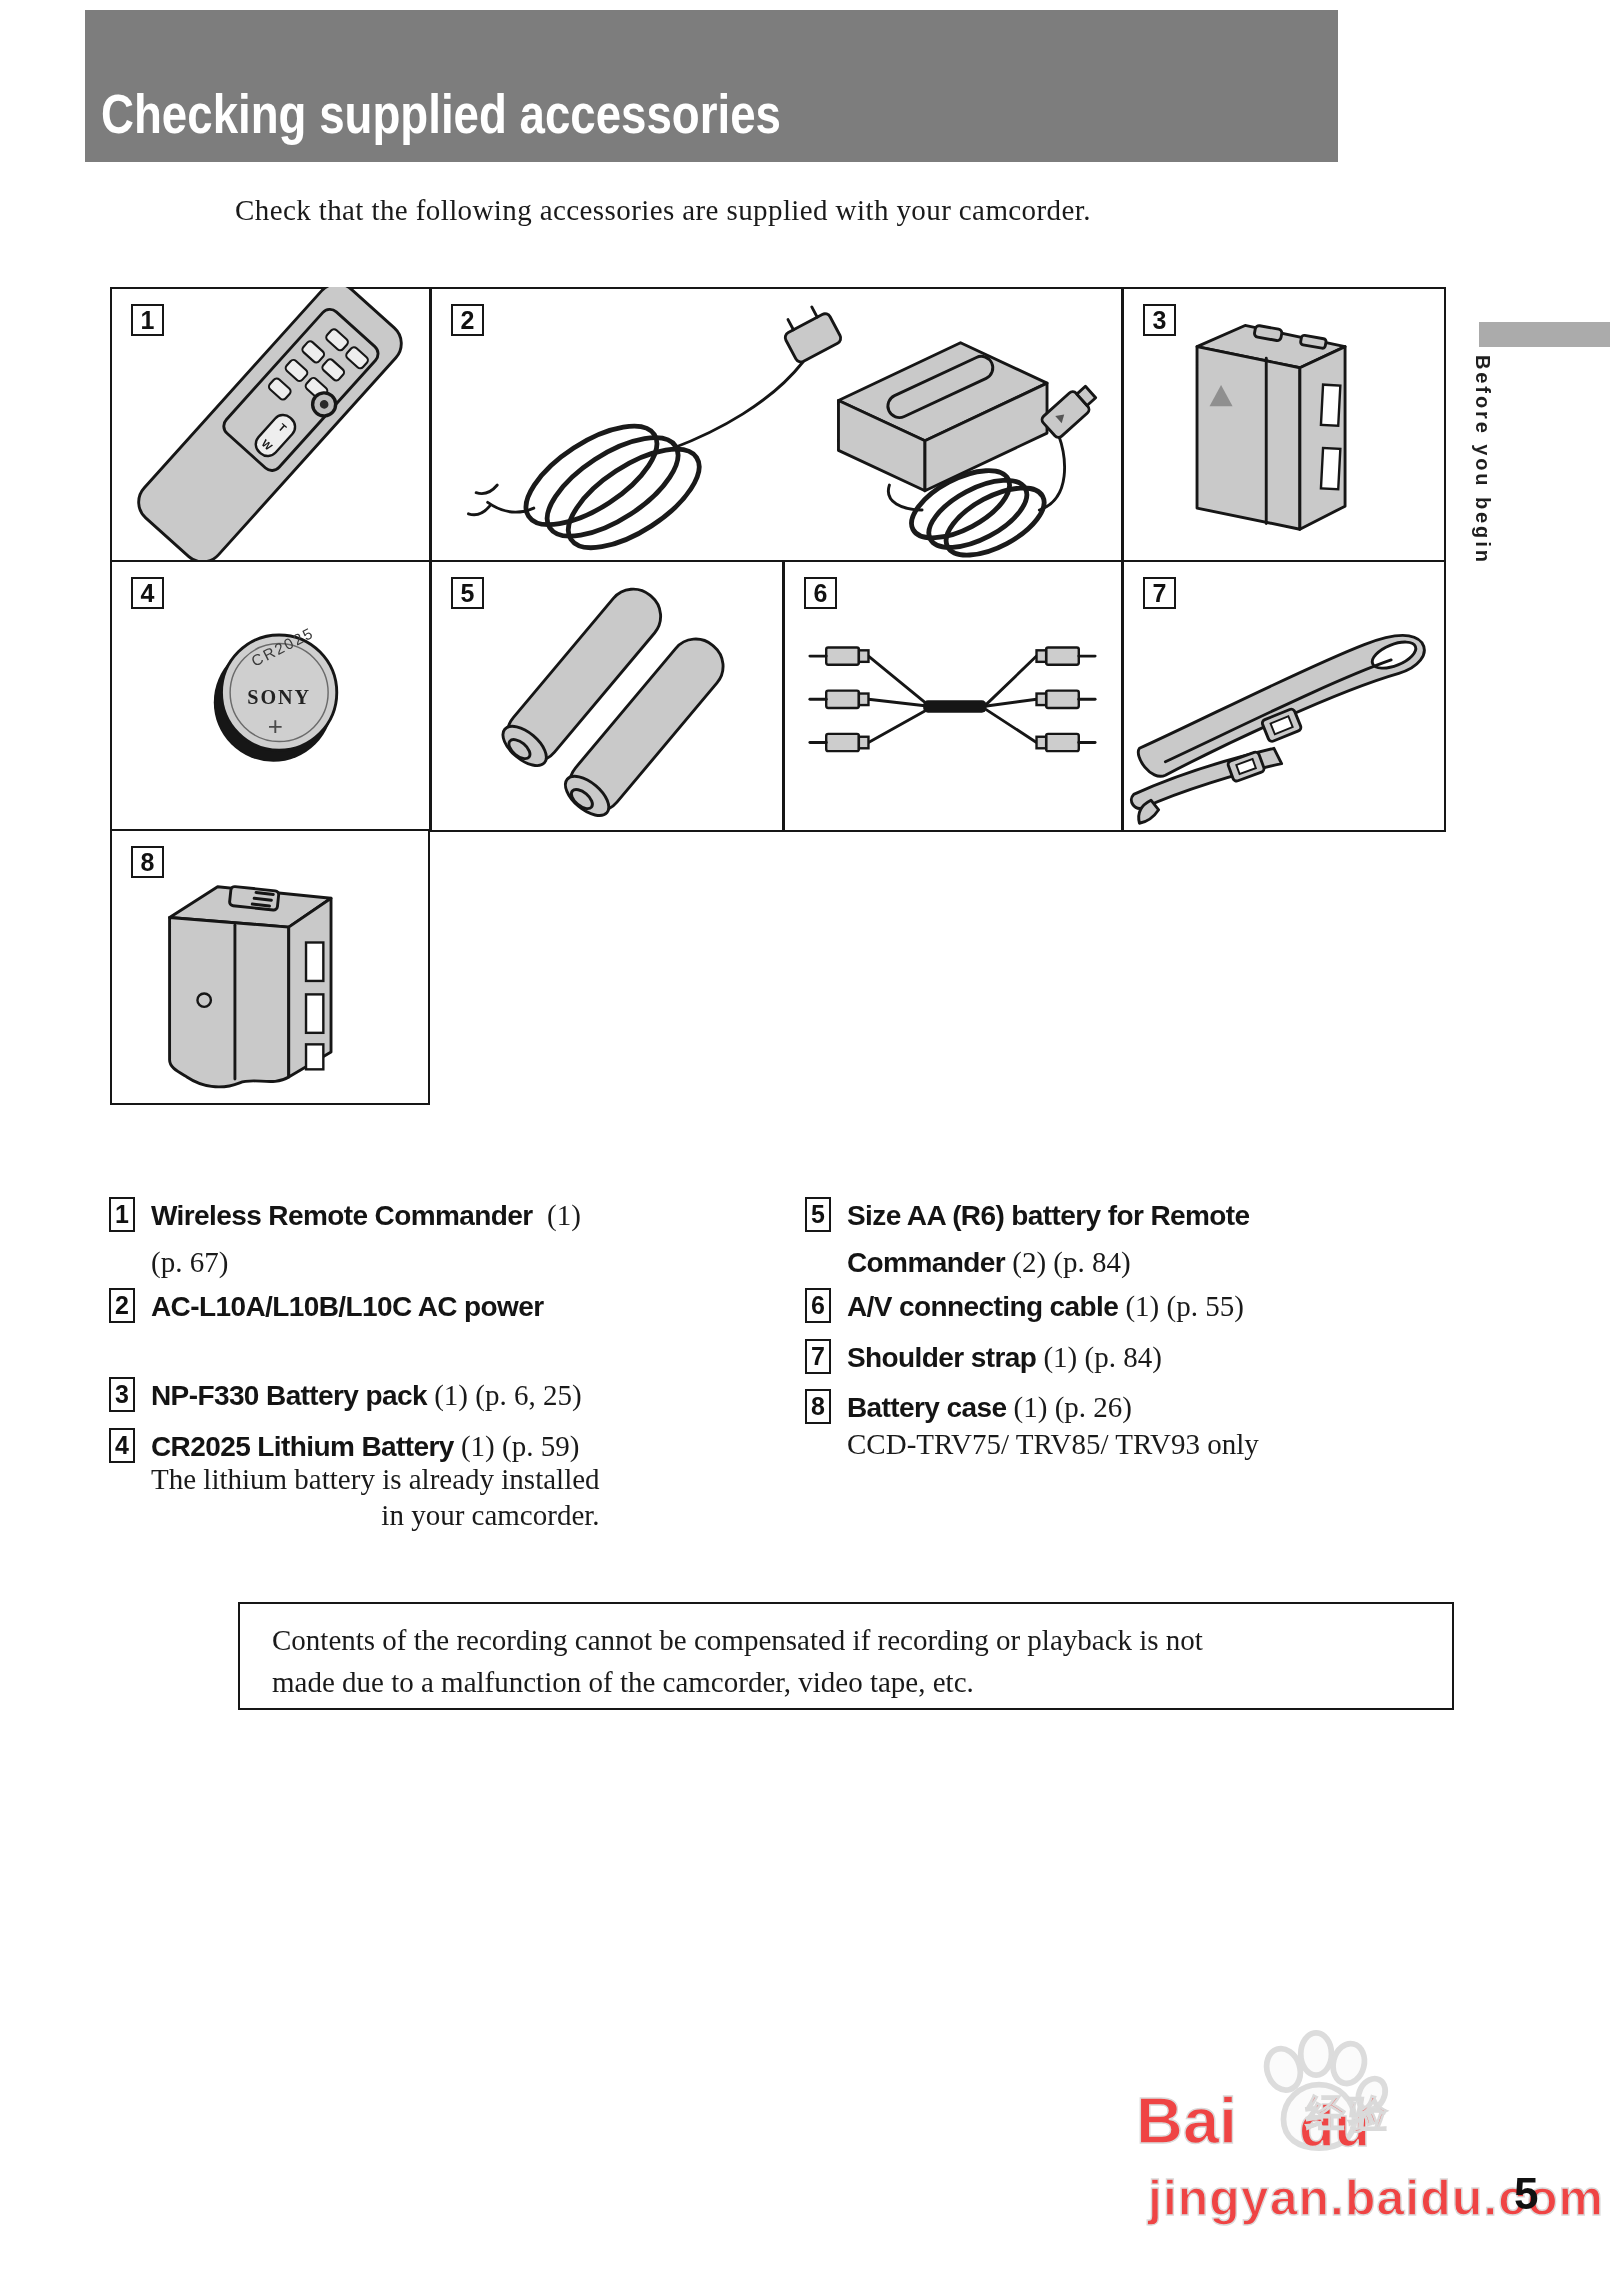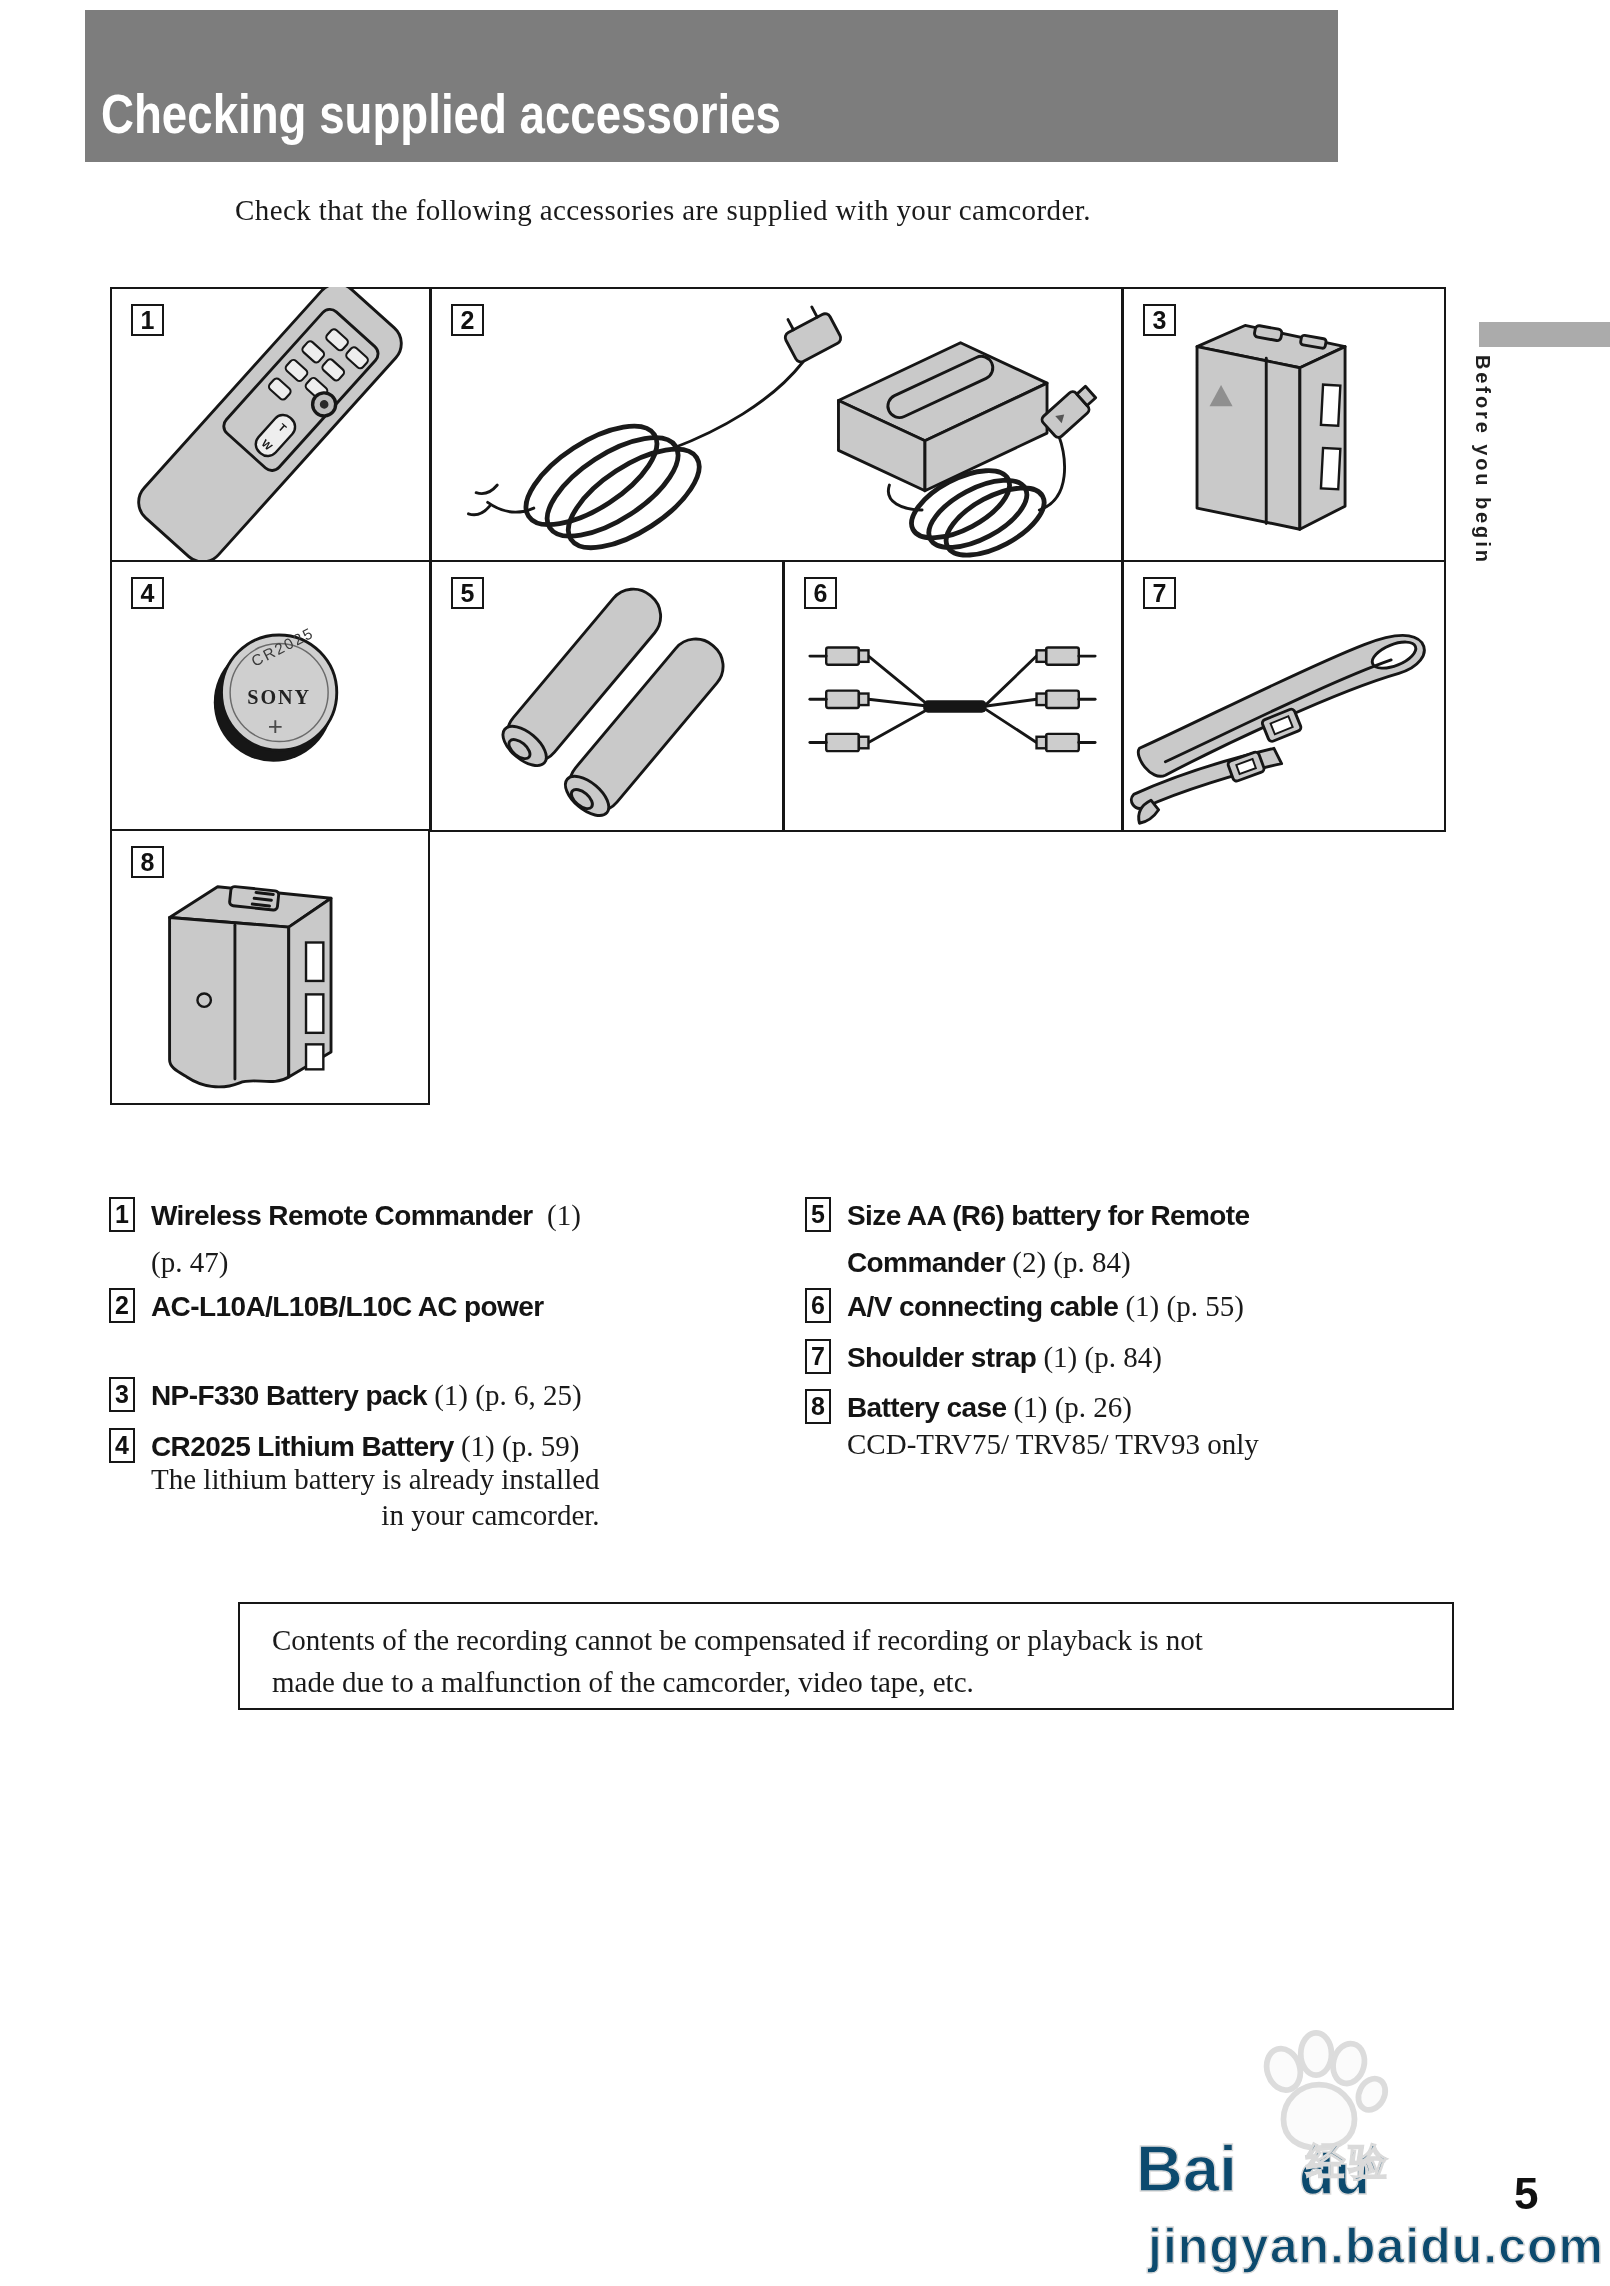--- a/index.html
+++ b/index.html
@@ -38,21 +38,21 @@
   .cond{font-family:"Liberation Sans",sans-serif;font-weight:bold;font-size:28px;letter-spacing:-0.6px;color:#141414;}
   .ser{font-family:"Liberation Serif",serif;font-size:29px;color:#1a1a1a;}
   .sernote{position:absolute;font-size:29px;line-height:36px;white-space:pre;}
 
   
   .note{position:absolute;left:238px;top:1602px;width:1216px;height:108px;box-sizing:border-box;
         border:2.9px solid #161616;padding:15px 0 0 32px;font-size:29px;line-height:42px;}
 
   
   .wm{position:absolute;font-family:"Liberation Sans",sans-serif;font-weight:bold;
-        color:#0c4a6e;-webkit-text-stroke:1.4px #dadada;white-space:nowrap;margin-top:48px;}
+        color:#ef4444;-webkit-text-stroke:1.4px #dadada;white-space:nowrap;}
   .pagenum{position:absolute;left:1514px;top:2169px;font-family:"Liberation Sans",sans-serif;
         font-weight:bold;font-size:44px;color:#111;}
   .ill-fill{fill:#c9c9c9;stroke:#161616;stroke-width:3;stroke-linejoin:round;}
   .ill-line{fill:none;stroke:#161616;stroke-width:3;stroke-linecap:round;}
 </style>
 </head>
 <body>
 
 <div class="page">
 
@@ -257,21 +257,21 @@
       <line class="ill-line" x1="130" y1="100" x2="130" y2="260" stroke-width="2"></line>
       <circle cx="98" cy="178" r="7" fill="none" stroke="#161616" stroke-width="2.5"></circle>
     </svg>
     <span class="numbox">8</span>
   </div>
 
   <div class="acc" style="left:109px;top:1194px;">
     <span class="nb">1</span>
     <div class="txt">
       <div class="line"><b class="cond">Wireless Remote Commander</b><span class="ser">  (1)</span></div>
-      <div class="line"><span class="ser">(p. 47)</span></div>
+      <div class="line"><span class="ser">(p. 67)</span></div>
     </div>
   </div>
   <div class="acc" style="left:109px;top:1285px;">
     <span class="nb">2</span>
     <div class="txt">
       <div class="line"><b class="cond">AC-L10A/L10B/L10C AC power</b></div>
     </div>
   </div>
   <div class="acc" style="left:109px;top:1374px;">
     <span class="nb">3</span>

